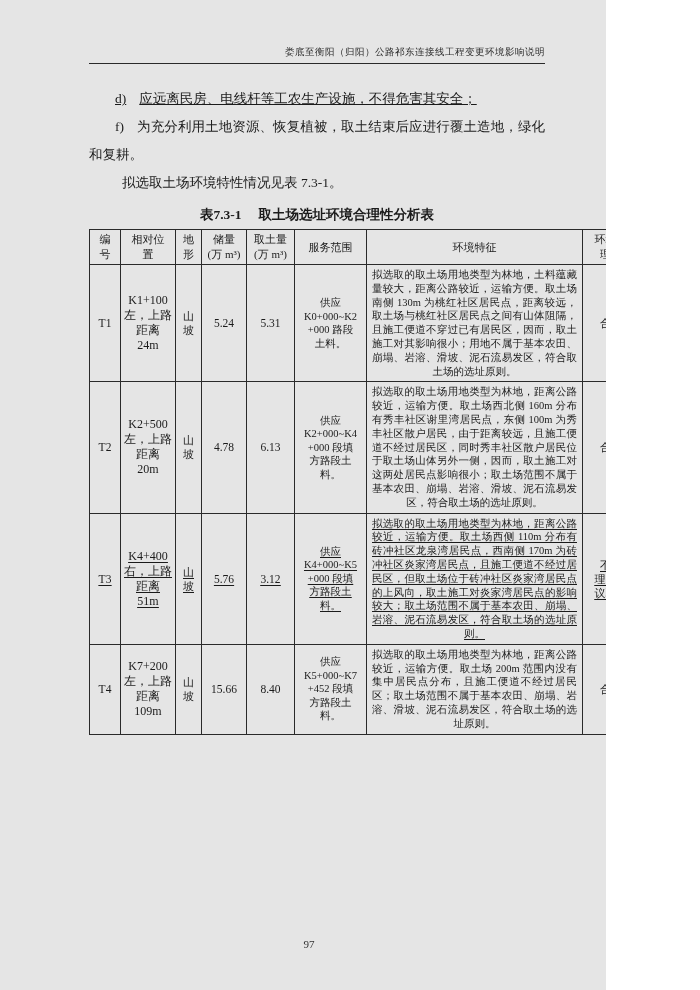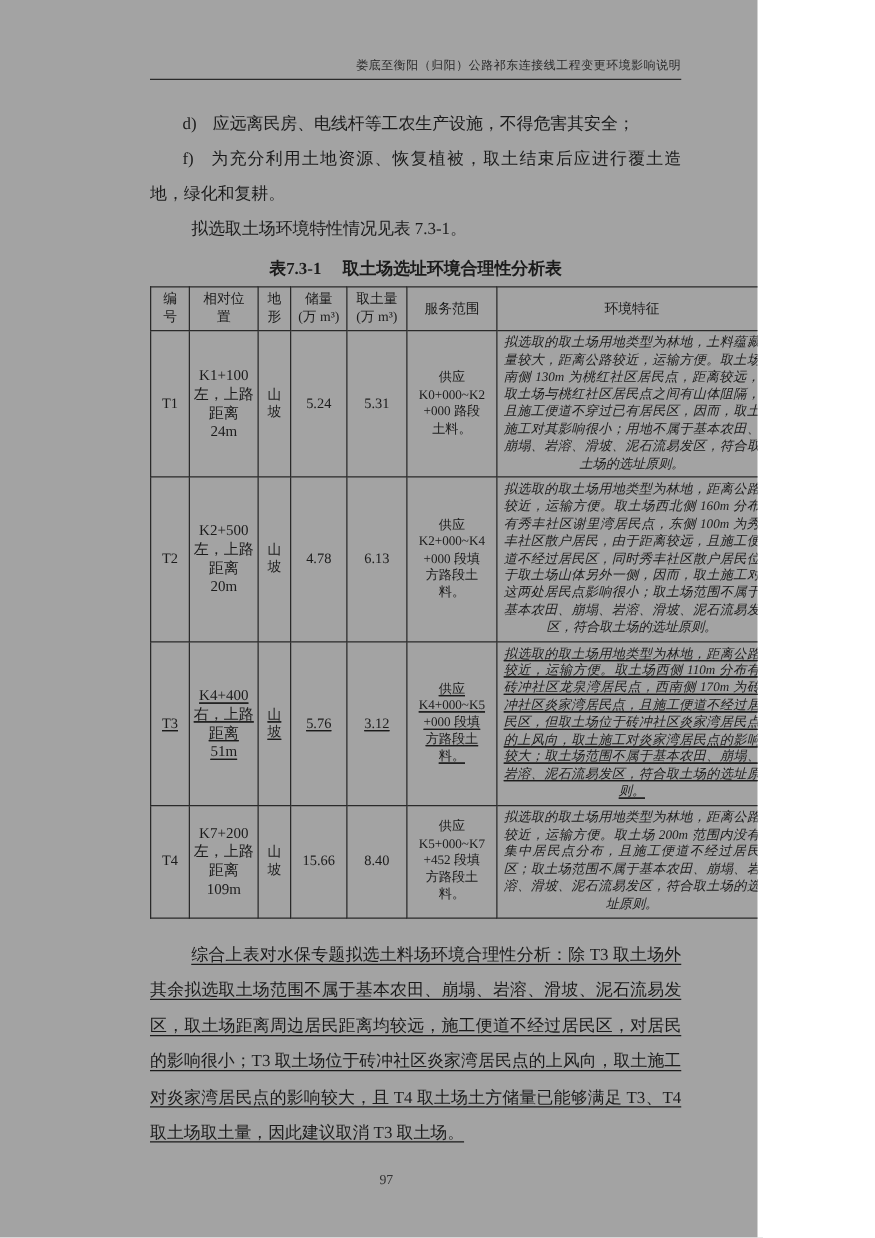--- a/index.html
+++ b/index.html
@@ -1,50 +1,50 @@
 <!DOCTYPE html>
 <html><head>
 <meta charset="utf-8">
 <style>
   html,body { margin:0; padding:0; background:#ffffff; }
   .page {
-    width:606px; height:990px; background:#a3a3a3; position:relative;
-    box-sizing:border-box; padding:46px 61px 0 120px;
+    width:606px; height:990px; background:#e5e5e5; position:relative;
+    box-sizing:border-box; padding:46px 61px 0 89px;
     font-family:"Liberation Serif","DejaVu Serif",serif;
     color:#1b1b1b;
     overflow:hidden;
   }
   .doc-header {
     text-align:right; font-size:9.5px; letter-spacing:0.5px;
     padding-bottom:4px; border-bottom:1.2px solid #2a2a2a; color:#2a2a2a;
   }
   .para { font-size:13.5px; line-height:28px; margin:0; text-align:justify; }
   .list-para { text-indent:26px; }
   .indent2 { text-indent:33px; }
-  .first-para { margin-top:21px; }
+  .first-para { margin-top:21px;text-decoration:underline; }
   .item-label { margin-right:13px; }
   .table-caption {
     margin-top:9px; margin-bottom:5px; text-align:center;
     font-size:13.5px; font-weight:bold; line-height:18px;
   }
   .caption-label { margin-right:17px; }
   table.borrow { border-collapse:collapse; table-layout:fixed; width:550px; }
   .borrow th, .borrow td {
     border:1px solid #2a2a2a; text-align:center; vertical-align:middle;
     font-weight:normal; padding:2px 3px; box-sizing:border-box;
   }
   .borrow th { font-size:11px; line-height:15px; white-space:pre-line; }
   td.c-id   { font-size:11.5px; }
   td.c-pos  { font-size:12px; line-height:15px; white-space:pre-line; }
   td.c-terr { font-size:11px; line-height:14px; }
   td.c-num  { font-size:11.5px; }
   td.c-serv { font-size:10.5px; line-height:13.5px; white-space:pre-line; }
   td.c-feat {
     font-size:10.5px; line-height:13.8px; padding:3px 5px;
-    text-align:justify; text-align-last:center;font-style:italic;
+    text-align:justify; text-align-last:center;
   }
   td.c-rat  { font-size:11px; line-height:14px; white-space:pre-line; }
   .underlined, .underlined td { text-decoration:underline; text-underline-offset:2px; }
   .conclusion {
     margin-top:15px; line-height:28.6px;
     text-decoration:underline; text-underline-offset:3px;
   }
   .page-number {
     position:absolute; left:12px; right:0; bottom:40px;
     text-align:center; font-size:11px; color:#333;
@@ -160,17 +160,16 @@
 K5+000~K7
 +452 段填
 方路段土
 料。</td>
       <td class="c-feat">拟选取的取土场用地类型为林地，距离公路较近，运输方便。取土场 200m 范围内没有集中居民点分布，且施工便道不经过居民区；取土场范围不属于基本农田、崩塌、岩溶、滑坡、泥石流易发区，符合取土场的选址原则。</td>
       <td class="c-rat">合理</td>
     </tr>
   </tbody>
     </table>
 
-  <p class="para indent2 conclusion">综合上表对水保专题拟选土料场环境合理性分析：除 T3 取土场外其余拟选取土场范围不属于基本农田、崩塌、岩溶、滑坡、泥石流易发区，取土场距离周边居民距离均较远，施工便道不经过居民区，对居民的影响很小；T3 取土场位于砖冲社区炎家湾居民点的上风向，取土施工对炎家湾居民点的影响较大，且 T4 取土场土方储量已能够满足 T3、T4 取土场取土量，因此建议取消 T3 取土场。</p>
 
   <div class="page-number">97</div>
 
 </div>
 
 </body></html>

